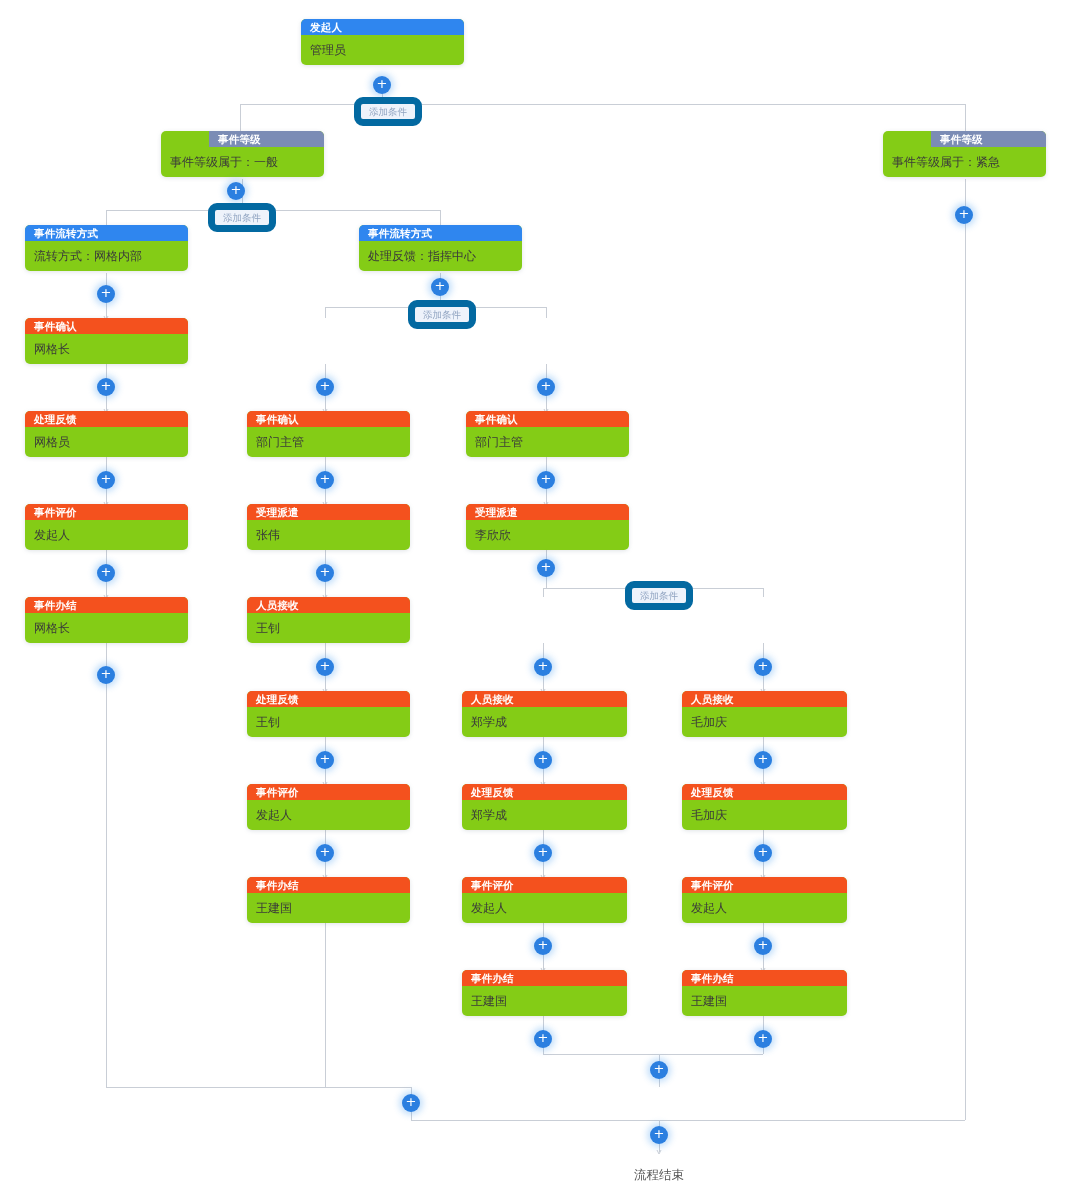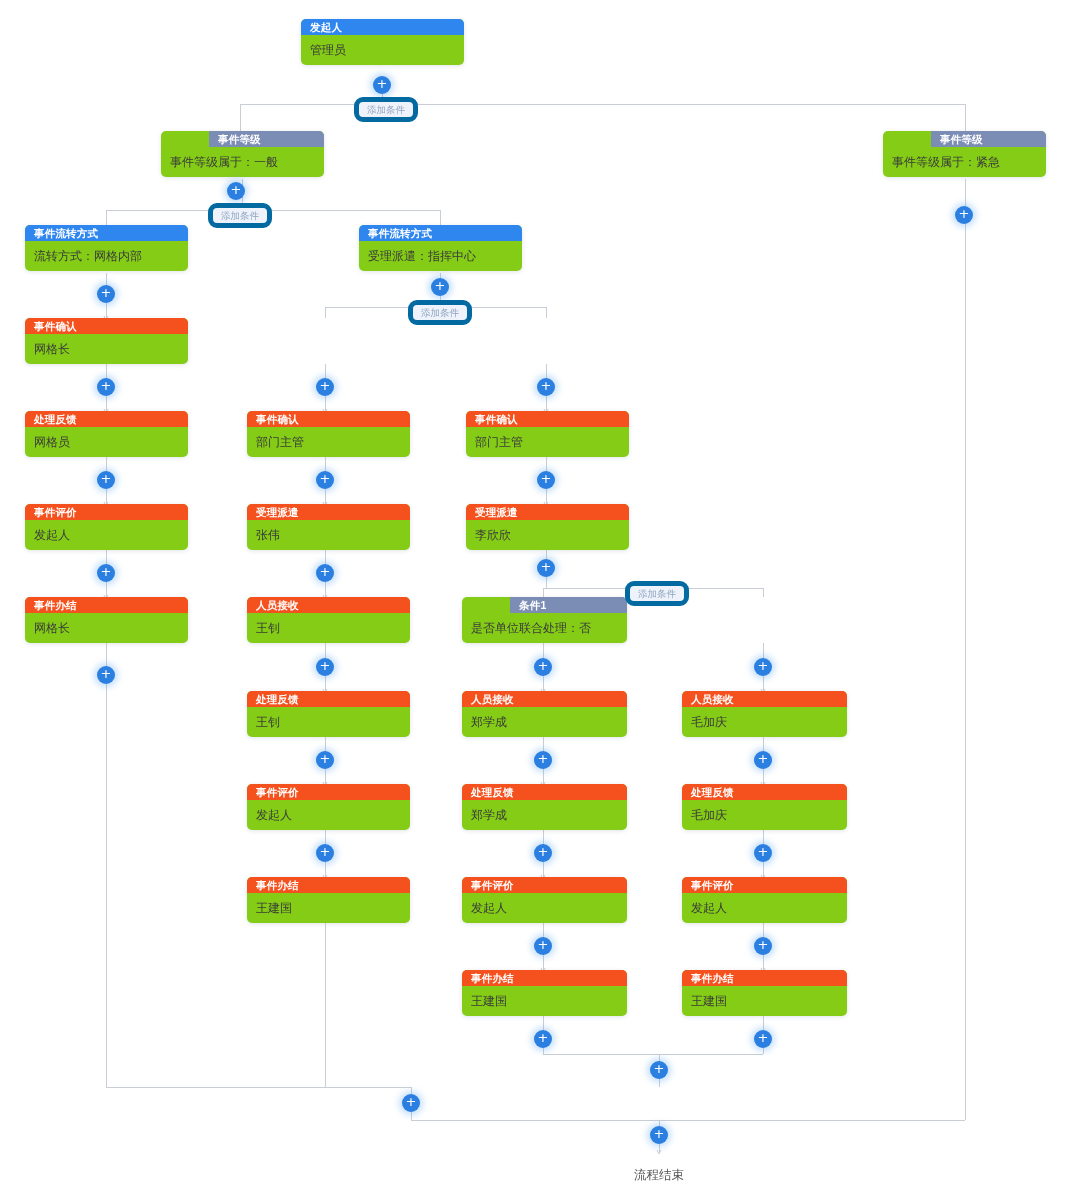--- a/index.html
+++ b/index.html
@@ -68,21 +68,21 @@
   }
   .plus span{display:block;margin-top:-1px;}
 
   
   .pill{
     position:absolute;
     height:15px;line-height:15px;
     padding:0 8px;
     margin-top:-7px;
     background:#eef3fb;
-    border:5px solid #0369a1;
+    border:7px solid #0369a1;
     border-radius:9px;
     font-size:9.5px;
     color:#8fa3c0;
     white-space:nowrap;
     cursor:pointer;
   }
 
   
   .endlabel{
     position:absolute;
@@ -176,21 +176,21 @@
     <div class="node slate" style="left: 883px; top: 131px; width: 163px;">
       <div class="hd">事件等级</div>
       <div class="bd">事件等级属于：紧急</div>
     </div>
     <div class="node blue" style="left: 25px; top: 225px; width: 163px;">
       <div class="hd">事件流转方式</div>
       <div class="bd">流转方式：网格内部</div>
     </div>
     <div class="node blue" style="left: 359px; top: 225px; width: 163px;">
       <div class="hd">事件流转方式</div>
-      <div class="bd">受理派遣：指挥中心</div>
+      <div class="bd">处理反馈：指挥中心</div>
     </div>
     <div class="node orange" style="left: 25px; top: 318px; width: 163px;">
       <div class="hd">事件确认</div>
       <div class="bd">网格长</div>
     </div>
     <div class="node orange" style="left: 25px; top: 411px; width: 163px;">
       <div class="hd">处理反馈</div>
       <div class="bd">网格员</div>
     </div>
     <div class="node orange" style="left: 25px; top: 504px; width: 163px;">
@@ -225,24 +225,20 @@
       <div class="hd">事件办结</div>
       <div class="bd">王建国</div>
     </div>
     <div class="node orange" style="left: 466px; top: 411px; width: 163px;">
       <div class="hd">事件确认</div>
       <div class="bd">部门主管</div>
     </div>
     <div class="node orange" style="left: 466px; top: 504px; width: 163px;">
       <div class="hd">受理派遣</div>
       <div class="bd">李欣欣</div>
-    </div>
-    <div class="node slate" style="left: 462px; top: 597px; width: 165px;">
-      <div class="hd">条件1</div>
-      <div class="bd">是否单位联合处理：否</div>
     </div>
     <div class="node orange" style="left: 462px; top: 691px; width: 165px;">
       <div class="hd">人员接收</div>
       <div class="bd">郑学成</div>
     </div>
     <div class="node orange" style="left: 462px; top: 784px; width: 165px;">
       <div class="hd">处理反馈</div>
       <div class="bd">郑学成</div>
     </div>
     <div class="node orange" style="left: 462px; top: 877px; width: 165px;">

